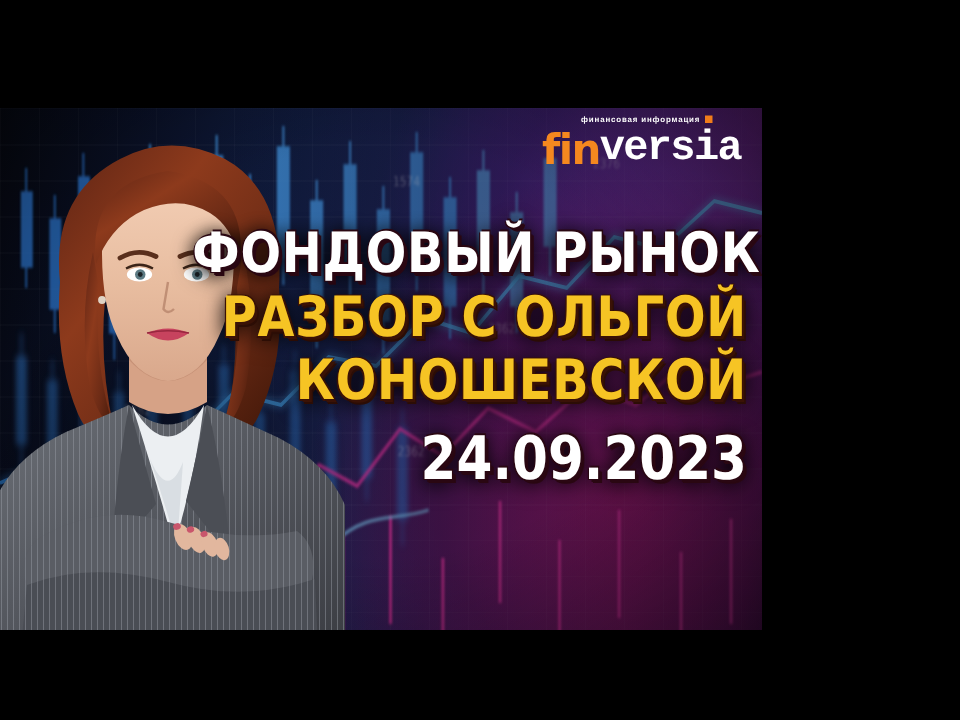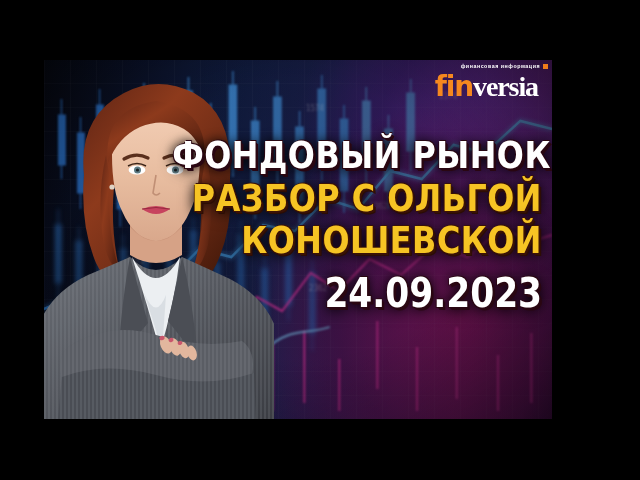--- a/index.html
+++ b/index.html
@@ -19,25 +19,24 @@
   
   .bar{
     position:absolute; left:0; width:640px;
     background:#000; z-index:60;
   }
   .bar-top{ top:0; height:60px; }
   .bar-bottom{ bottom:0; height:60px; }
 
   
   #frame{
-    position:absolute; left:0; top:59px;
+    position:absolute; left:0; top:72px;
     width:508px; height:360px;
     overflow:hidden;
     background:#0a0d1e;
-    margin-left:44px;
   }
 
   
   .bg-base{
     position:absolute; inset:0;
     background:
       radial-gradient(ellipse 58% 85% at 82% 72%, rgba(150,22,96,.92) 0%, rgba(96,16,78,.62) 42%, rgba(40,10,50,0) 72%),
       radial-gradient(ellipse 52% 78% at 88% 26%, rgba(126,58,186,.85) 0%, rgba(72,34,130,.5) 45%, rgba(30,16,60,0) 75%),
       linear-gradient(105deg,
         #05070f 0%,
@@ -111,21 +110,21 @@
   .logo-fin{
     font-size:28px; font-weight:700;
     color:#f5881f;
     letter-spacing:-1.1px;
     font-family:"DejaVu Sans", sans-serif;
   }
   .logo-versia{
     font-size:28px; font-weight:700;
     color:#ffffff;
     letter-spacing:-1.1px;
-    font-family:Liberation Serif, serif;
+    font-family:Liberation Mono, monospace;
   }
   .logo-live{
     position:relative;
     width:48px; height:48px;
     margin-left:-9px;
   }
 
   
   #headline{
     position:absolute;

